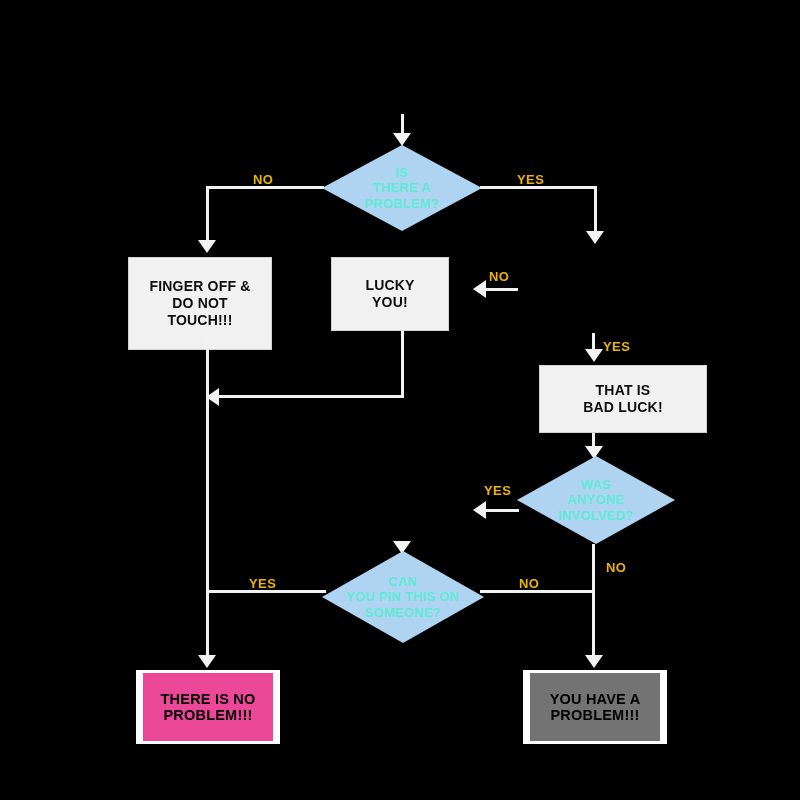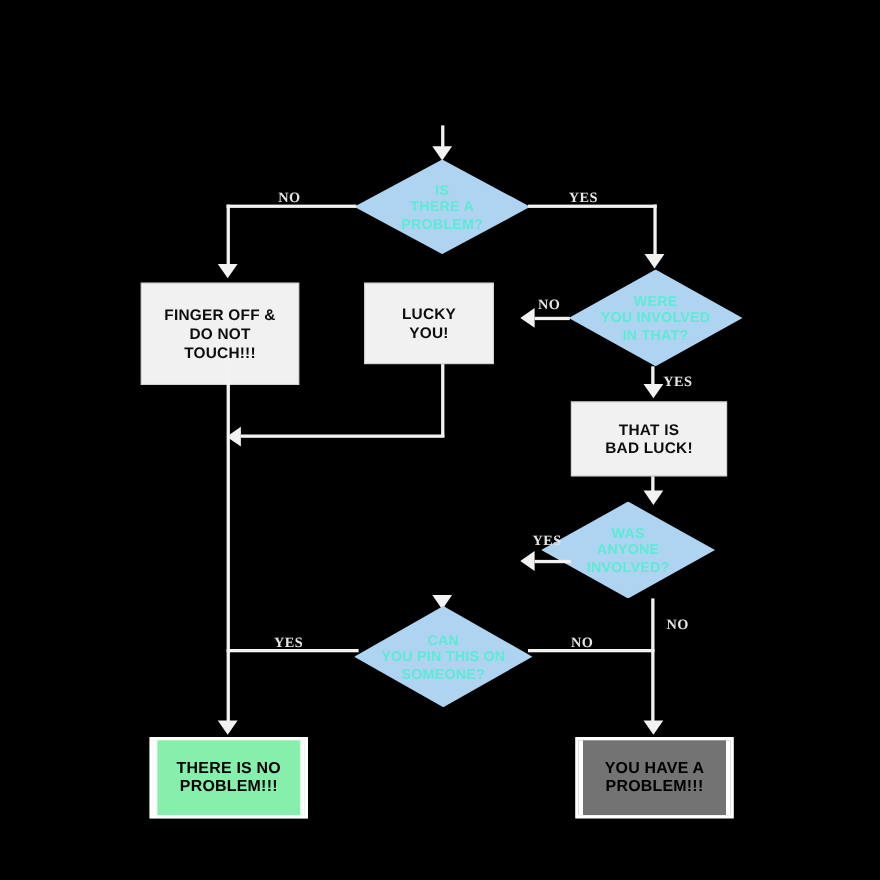--- a/index.html
+++ b/index.html
@@ -31,26 +31,26 @@
   .arrow-left {
     position: absolute;
     width: 0; height: 0;
     border-top: 9px solid transparent;
     border-bottom: 9px solid transparent;
     border-right: 13px solid #f2f2f2;
   }
 
   .edge-label {
     position: absolute;
-    color: #e5e5e5;
+    color: #eab308;
     font-weight: bold;
     font-size: 13px;
     letter-spacing: 0.4px;
     white-space: nowrap;
-    font-family: Liberation Serif, serif;
+    font-family: Liberation Sans, sans-serif;
   }
 
   
   .term {
     position: absolute;
     box-sizing: border-box;
     border: 3px solid #ffffff;
     display: flex;
     align-items: center;
     justify-content: center;
@@ -75,21 +75,21 @@
 
   #title-box {
     left: 188px; top: 44px; width: 424px; height: 70px;
     background: #e3b8f5;
   }
   #title-box .inner { border-left-width: 5px; border-right-width: 5px; }
   #title-box .txt { font-size: 38px; letter-spacing: -0.5px; }
 
   #result-green {
     left: 136px; top: 670px; width: 144px; height: 74px;
-    background: #86efac;
+    background: #ec4899;
   }
   #result-red {
     left: 523px; top: 670px; width: 144px; height: 74px;
     background: #737373;
   }
   #result-green .txt, #result-red .txt { font-size: 14.5px; letter-spacing: 0.2px; }
 
   
   .process {
     position: absolute;
@@ -104,21 +104,21 @@
   .process .txt {
     font-weight: bold;
     font-size: 14px;
     color: #0d0d0d;
     line-height: 1.22;
     letter-spacing: 0.2px;
   }
 
   #box-finger { left: 128px; top: 257px; width: 144px; height: 93px; }
   #box-lucky  { left: 331px; top: 257px; width: 118px; height: 74px; }
-  #box-badluck{ left: 519px; top: 365px; width: 142px; height: 68px; }
+  #box-badluck{ left: 539px; top: 365px; width: 168px; height: 68px; }
   #box-tight  { left: 331px; top: 472px; width: 142px; height: 70px; }
 
   
   .decision {
     position: absolute;
   }
   .decision .shape {
     position: absolute;
     inset: 0;
     background: #aed4f2;
@@ -134,21 +134,21 @@
     font-weight: bold;
     font-size: 13px;
     color: #5eead4;
     line-height: 1.2;
     letter-spacing: 0.2px;
     white-space: pre-line;
   }
 
   #dia-problem  { left: 322px; top: 145px; width: 160px; height: 86px; }
   #dia-involved { left: 517px; top: 245px; width: 158px; height: 88px; }
-  #dia-anyone   { left: 492px; top: 456px; width: 158px; height: 88px; }
+  #dia-anyone   { left: 517px; top: 456px; width: 158px; height: 88px; }
   #dia-pin      { left: 322px; top: 551px; width: 162px; height: 92px; }
 </style>
 </head>
 <body>
 
 <div id="canvas">
 
 
   <div class="line" style="left:401px; top:114px; width:3px; height:22px;"></div>
   <div class="arrow-down" style="left:393px; top:133px;"></div>
@@ -174,26 +174,20 @@
     <div class="txt" style="white-space:pre-line;">FINGER OFF &amp;
 DO NOT
 TOUCH!!!</div>
   </div>
 
   <div class="process" id="box-lucky">
     <div class="txt" style="white-space:pre-line;">LUCKY
 YOU!</div>
   </div>
 
-  <div class="decision" id="dia-involved">
-    <div class="shape"></div>
-    <div class="txt">WERE
-YOU INVOLVED
-IN THAT?</div>
-  </div>
 
   <div class="line" style="left:486px; top:288px; width:32px; height:3px;"></div>
   <div class="arrow-left" style="left:473px; top:280px;"></div>
   <div class="edge-label" style="left:489px; top:269px;">NO</div>
 
   <div class="line" style="left:592px; top:333px; width:3px; height:20px;"></div>
   <div class="arrow-down" style="left:585px; top:349px;"></div>
   <div class="edge-label" style="left:603px; top:339px;">YES</div>
 
   <div class="line" style="left:401px; top:331px; width:3px; height:66px;"></div>

